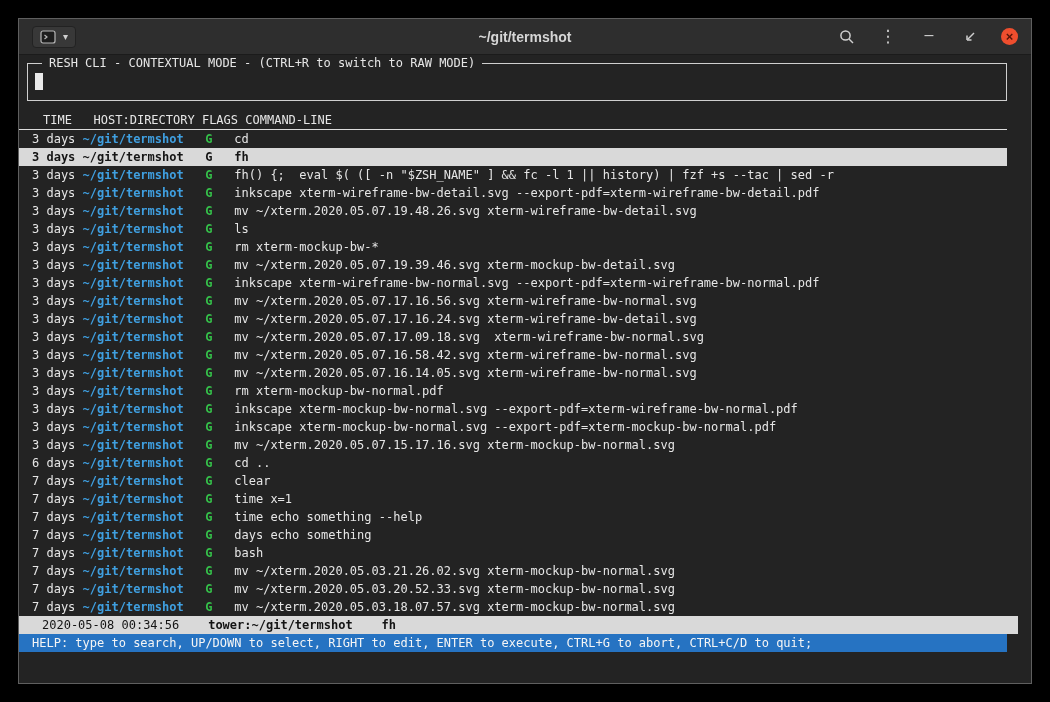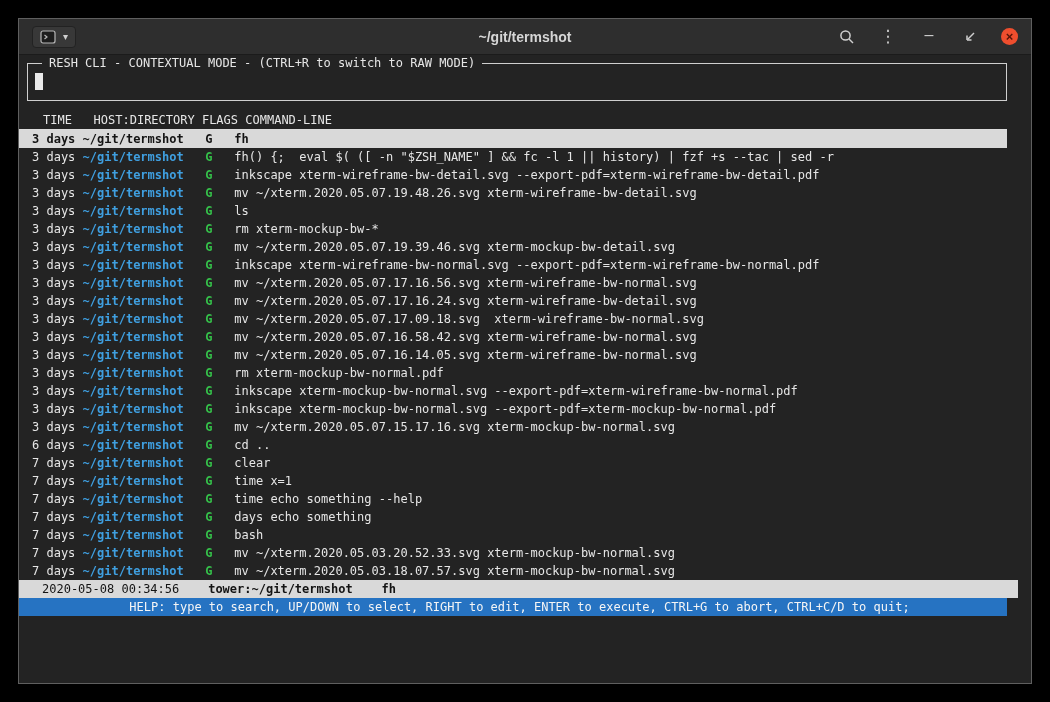--- a/index.html
+++ b/index.html
@@ -118,21 +118,20 @@
   .statusbar .s-dt  { margin-right: 4ch; }
   .statusbar .s-loc { margin-right: 4ch; font-weight: bold; }
   .statusbar .s-cmd { font-weight: bold; }
   .helpbar {
     margin-right: 24px;
     height: 18px; line-height: 18px;
     padding-left: 13px;
     background: var(--help-bg, #2673c2);
     color: var(--help-fg, #f5f5f5);
     white-space: pre;
-    text-align: center;
   }
 </style>
 </head>
 <body>
 
 <div class="window">
 
   <div class="titlebar">
     <div class="newtab-btn">
       <span style="display:flex;">
@@ -178,20 +177,21 @@
   <div class="terminal">
 
     <div class="resh-box">
       <span class="resh-title">RESH CLI - CONTEXTUAL MODE - (CTRL+R to switch to RAW MODE)</span>
       <span class="cursor-block"></span>
     </div>
 
     <div class="thead"><span class="c-time">TIME</span><span class="c-host">HOST:DIRECTORY</span><span class="c-flags">FLAGS</span><span>COMMAND-LINE</span></div>
 
     <div>
+        <div class="row"><span class="c-time">3 days</span><span class="c-host">~/git/termshot</span><span class="c-flags">G</span><span class="c-cmd">cd</span></div>
         <div class="row selected"><span class="c-time">3 days</span><span class="c-host">~/git/termshot</span><span class="c-flags">G</span><span class="c-cmd">fh</span></div>
         <div class="row"><span class="c-time">3 days</span><span class="c-host">~/git/termshot</span><span class="c-flags">G</span><span class="c-cmd">fh() {;  eval $( ([ -n "$ZSH_NAME" ] &amp;&amp; fc -l 1 || history) | fzf +s --tac | sed -r</span></div>
         <div class="row"><span class="c-time">3 days</span><span class="c-host">~/git/termshot</span><span class="c-flags">G</span><span class="c-cmd">inkscape xterm-wireframe-bw-detail.svg --export-pdf=xterm-wireframe-bw-detail.pdf</span></div>
         <div class="row"><span class="c-time">3 days</span><span class="c-host">~/git/termshot</span><span class="c-flags">G</span><span class="c-cmd">mv ~/xterm.2020.05.07.19.48.26.svg xterm-wireframe-bw-detail.svg</span></div>
         <div class="row"><span class="c-time">3 days</span><span class="c-host">~/git/termshot</span><span class="c-flags">G</span><span class="c-cmd">ls</span></div>
         <div class="row"><span class="c-time">3 days</span><span class="c-host">~/git/termshot</span><span class="c-flags">G</span><span class="c-cmd">rm xterm-mockup-bw-*</span></div>
         <div class="row"><span class="c-time">3 days</span><span class="c-host">~/git/termshot</span><span class="c-flags">G</span><span class="c-cmd">mv ~/xterm.2020.05.07.19.39.46.svg xterm-mockup-bw-detail.svg</span></div>
         <div class="row"><span class="c-time">3 days</span><span class="c-host">~/git/termshot</span><span class="c-flags">G</span><span class="c-cmd">inkscape xterm-wireframe-bw-normal.svg --export-pdf=xterm-wireframe-bw-normal.pdf</span></div>
         <div class="row"><span class="c-time">3 days</span><span class="c-host">~/git/termshot</span><span class="c-flags">G</span><span class="c-cmd">mv ~/xterm.2020.05.07.17.16.56.svg xterm-wireframe-bw-normal.svg</span></div>
         <div class="row"><span class="c-time">3 days</span><span class="c-host">~/git/termshot</span><span class="c-flags">G</span><span class="c-cmd">mv ~/xterm.2020.05.07.17.16.24.svg xterm-wireframe-bw-detail.svg</span></div>
@@ -201,20 +201,21 @@
         <div class="row"><span class="c-time">3 days</span><span class="c-host">~/git/termshot</span><span class="c-flags">G</span><span class="c-cmd">rm xterm-mockup-bw-normal.pdf</span></div>
         <div class="row"><span class="c-time">3 days</span><span class="c-host">~/git/termshot</span><span class="c-flags">G</span><span class="c-cmd">inkscape xterm-mockup-bw-normal.svg --export-pdf=xterm-wireframe-bw-normal.pdf</span></div>
         <div class="row"><span class="c-time">3 days</span><span class="c-host">~/git/termshot</span><span class="c-flags">G</span><span class="c-cmd">inkscape xterm-mockup-bw-normal.svg --export-pdf=xterm-mockup-bw-normal.pdf</span></div>
         <div class="row"><span class="c-time">3 days</span><span class="c-host">~/git/termshot</span><span class="c-flags">G</span><span class="c-cmd">mv ~/xterm.2020.05.07.15.17.16.svg xterm-mockup-bw-normal.svg</span></div>
         <div class="row"><span class="c-time">6 days</span><span class="c-host">~/git/termshot</span><span class="c-flags">G</span><span class="c-cmd">cd ..</span></div>
         <div class="row"><span class="c-time">7 days</span><span class="c-host">~/git/termshot</span><span class="c-flags">G</span><span class="c-cmd">clear</span></div>
         <div class="row"><span class="c-time">7 days</span><span class="c-host">~/git/termshot</span><span class="c-flags">G</span><span class="c-cmd">time x=1</span></div>
         <div class="row"><span class="c-time">7 days</span><span class="c-host">~/git/termshot</span><span class="c-flags">G</span><span class="c-cmd">time echo something --help</span></div>
         <div class="row"><span class="c-time">7 days</span><span class="c-host">~/git/termshot</span><span class="c-flags">G</span><span class="c-cmd">days echo something</span></div>
         <div class="row"><span class="c-time">7 days</span><span class="c-host">~/git/termshot</span><span class="c-flags">G</span><span class="c-cmd">bash</span></div>
+        <div class="row"><span class="c-time">7 days</span><span class="c-host">~/git/termshot</span><span class="c-flags">G</span><span class="c-cmd">mv ~/xterm.2020.05.03.21.26.02.svg xterm-mockup-bw-normal.svg</span></div>
         <div class="row"><span class="c-time">7 days</span><span class="c-host">~/git/termshot</span><span class="c-flags">G</span><span class="c-cmd">mv ~/xterm.2020.05.03.20.52.33.svg xterm-mockup-bw-normal.svg</span></div>
         <div class="row"><span class="c-time">7 days</span><span class="c-host">~/git/termshot</span><span class="c-flags">G</span><span class="c-cmd">mv ~/xterm.2020.05.03.18.07.57.svg xterm-mockup-bw-normal.svg</span></div>
       </div>
 
     <div class="statusbar"><span class="s-dt">2020-05-08 00:34:56</span><span class="s-loc">tower:~/git/termshot</span><span class="s-cmd">fh</span></div>
 
     <div class="helpbar"><span>HELP: type to search, UP/DOWN to select, RIGHT to edit, ENTER to execute, CTRL+G to abort, CTRL+C/D to quit;</span></div>
 
   </div>
 </div>

